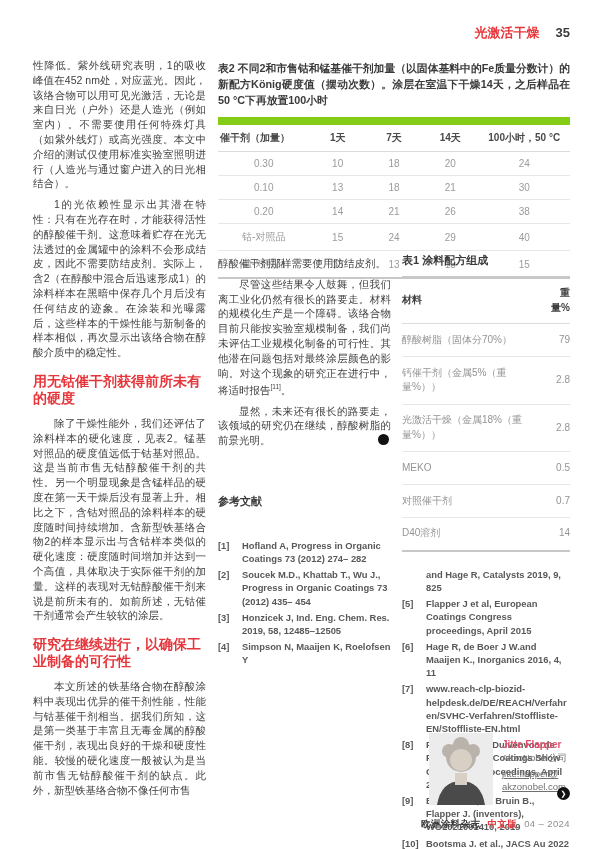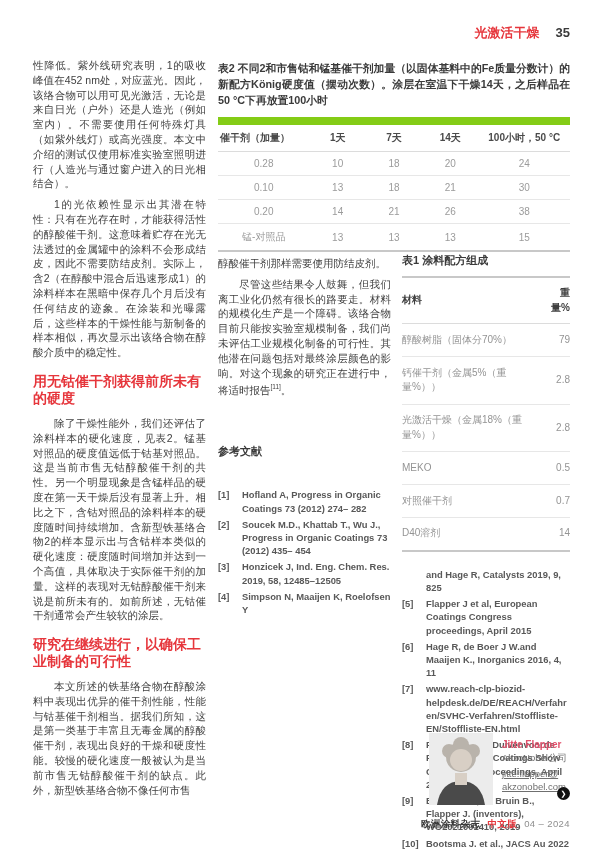--- a/index.html
+++ b/index.html
@@ -111,54 +111,67 @@
         <tr>
           <th class="c0">催干剂（加量）</th>
           <th class="cn">1天</th>
           <th class="cn">7天</th>
           <th class="cn">14天</th>
           <th class="cl">100小时，50 °C</th>
         </tr>
       </thead>
       <tbody>
         <tr>
-          <td class="c0">0.28</td>
+          <td class="c0">0.30</td>
           <td>10</td>
           <td>18</td>
           <td>20</td>
           <td>24</td>
         </tr>
         <tr>
           <td class="c0">0.10</td>
           <td>13</td>
           <td>18</td>
           <td>21</td>
           <td>30</td>
         </tr>
         <tr>
           <td class="c0">0.20</td>
           <td>14</td>
           <td>21</td>
           <td>26</td>
           <td>38</td>
         </tr>
         <tr>
+          <td class="c0">钴-对照品</td>
+          <td>15</td>
+          <td>24</td>
+          <td>29</td>
+          <td>40</td>
+        </tr>
+        <tr>
           <td class="c0">锰-对照品</td>
           <td>13</td>
           <td>13</td>
           <td>13</td>
           <td>15</td>
         </tr>
       </tbody>
     </table>
   </div>
 
   <div class="col col-mid">
     <p class="body">醇酸催干剂那样需要使用防结皮剂。</p>
     <p class="body indent"><span>尽管这些结果令人鼓舞，但我们离工业化仍然有很长的路要走。材料的规模化生产是一个障碍。该络合物目前只能按实验室规模制备，我们尚未评估工业规模化制备的可行性。其他潜在问题包括对最终涂层颜色的影响。对这个现象的研究正在进行中，将适时报告</span><sup>[11]</sup><span>。</span></p>
+    <p class="body indent closing">
+      <span>显然，未来还有很长的路要走，该领域的研究仍在继续，醇酸树脂的前景光明。</span>
+      <span class="end-marker">
+          <span>❮</span>
+        </span>
+    </p>
     <div class="refs-title">参考文献</div>
     <div class="ref-item">
       <span class="ref-num">[1]</span>
       <span class="ref-text">Hofland A, Progress in Organic Coatings 73 (2012) 274– 282</span>
     </div>
     <div class="ref-item">
       <span class="ref-num">[2]</span>
       <span class="ref-text">Soucek M.D., Khattab T., Wu J., Progress in Organic Coatings 73 (2012) 435– 454</span>
     </div>
     <div class="ref-item">

